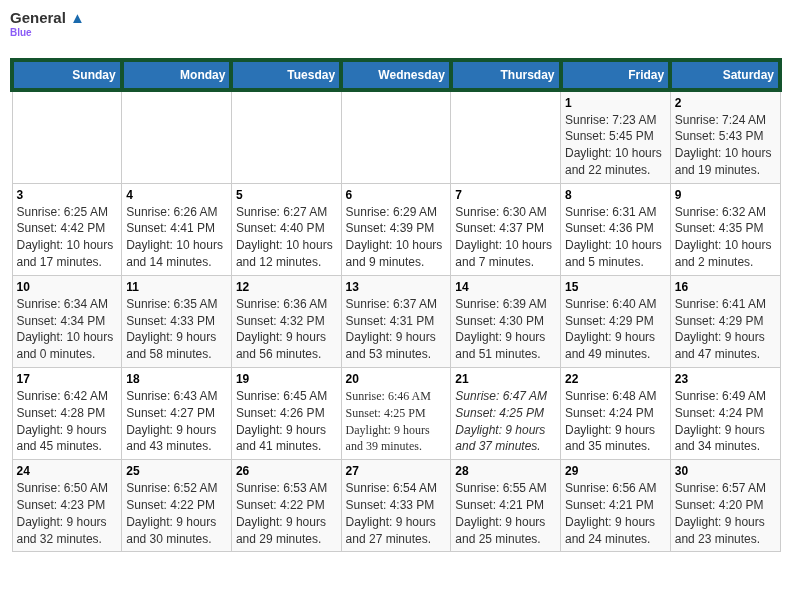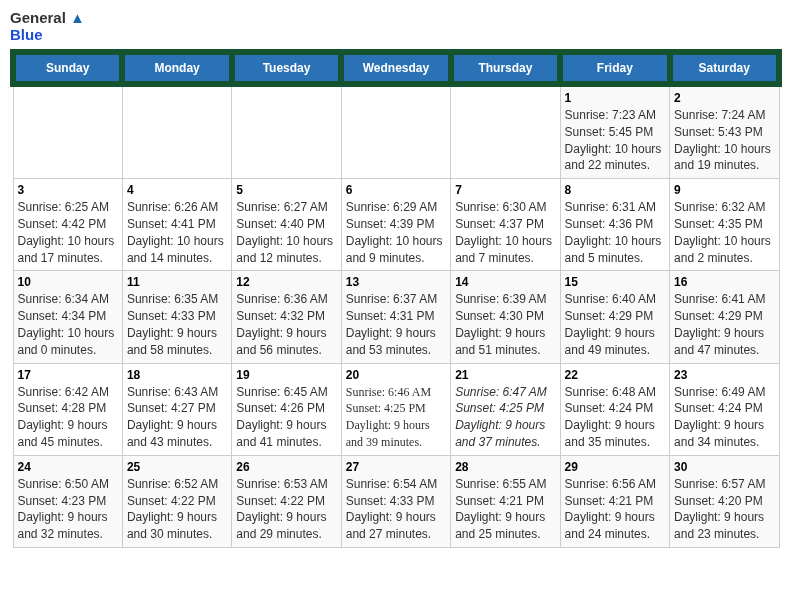--- a/index.html
+++ b/index.html
@@ -7,21 +7,21 @@
       font-family: Arial, sans-serif;
       background: #fff;
       width: 792px;
       min-height: 612px;
       padding: 10px;
     }
     .header {
       display: flex;
       justify-content: space-between;
       align-items: flex-start;
-      margin-bottom: 6px;
+      margin-bottom: 20px;
     }
     .logo {
       display: flex;
       align-items: center;
       gap: 4px;
     }
     .title-block {
       text-align: right;
     }
     .month-title {
@@ -37,24 +37,24 @@
       width: 100%;
       border-collapse: collapse;
       font-size: 10.5px;
     }
     .calendar thead tr {
       background-color: #2a72b5;
       color: white;
     }
     .calendar thead th {
       padding: 6px 4px;
-      text-align: center;
+      text-align: right;
       font-weight: bold;
       font-size: 12px;
-      border: 6px solid #14532d;
+      border: 4px solid #14532d;
     }
     .calendar tbody tr {
       vertical-align: top;
     }
     .calendar tbody td {
       border: 1px solid #ccc;
       padding: 4px 4px;
       width: calc(100% / 7);
       min-height: 70px;
       background: #fff;
@@ -76,21 +76,21 @@
       background: #fff !important;
     }
   </style>
 </head>
 <body>
 
 <div class="header">
   <div class="logo">
   <div style="display:flex;flex-direction:column;line-height:1.1">
     <span style="font-size:15px;font-weight:bold;color:#333;">General<span style="color:#1a6aad"> ▲</span></span>
-    <span style="font-size:15px;font-weight:bold;color:#1d4ed8;">Blue</span>
+    <span style="font-size:10px;font-weight:bold;color:#8b5cf6;">Blue</span>
   </div>
 </div>
   <div class="title-block">
     <div class="month-title"></div>
     <div class="location-title"></div>
   </div>
 </div>
 
 <table class="calendar">
   <thead>

